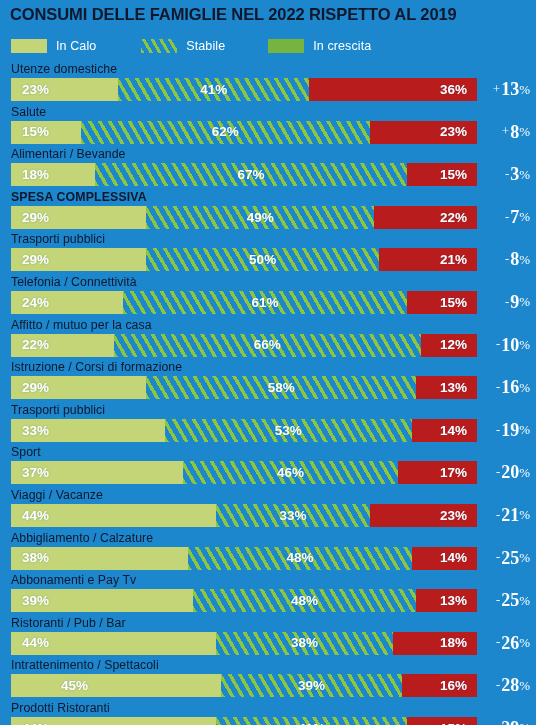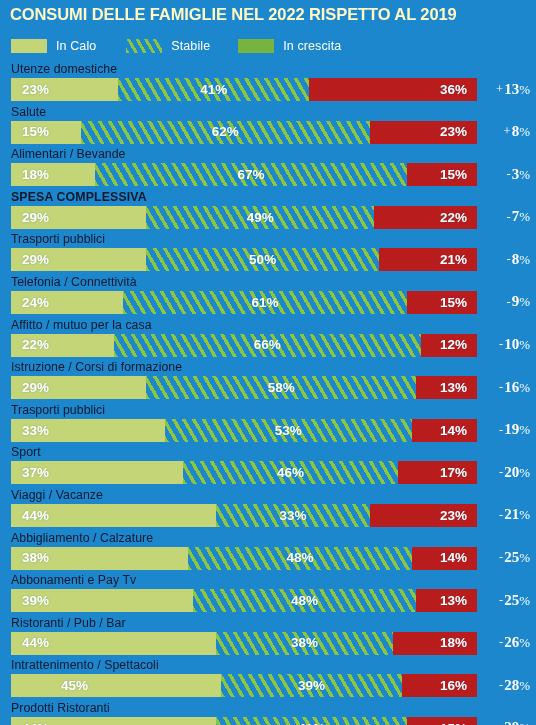--- a/index.html
+++ b/index.html
@@ -6,27 +6,27 @@
   body{
     width:536px;height:725px;overflow:hidden;
     background:#1d87ce;
     font-family:"Liberation Sans", sans-serif;
     -webkit-font-smoothing:antialiased;
   }
   .chart-root{position:relative;width:536px;height:725px;}
 
   .title{
     position:absolute;left:10px;top:5px;
-    font-size:16.5px;font-weight:700;color:#fef9c3;
+    font-size:16.5px;font-weight:700;color:#0f172a;
     letter-spacing:-0.1px;white-space:nowrap;
   }
 
   .legend{
     position:absolute;left:11px;top:37px;
-    display:flex;align-items:center;gap:0;
+    display:flex;align-items:center;gap:15px;
     height:18px;
   }
   .legend-item{display:flex;align-items:center;}
   .legend-item.li-calo{margin-right:30px;}
   .legend-item.li-stabile{margin-right:28px;}
   .swatch{
     width:36px;height:14px;display:inline-block;margin-right:9px;
   }
   .sw-calo{background:#c3d576;}
   .sw-stabile{
@@ -76,21 +76,21 @@
   .seg-crescita .seg-val{margin-right:10px;}
 
   .delta{
     position:absolute;right:6px;top:15px;
     width:54px;height:24px;
     display:flex;align-items:center;justify-content:flex-end;
     color:#ffffff;line-height:1;
   }
   .delta-sign{font-size:12.5px;font-weight:400;margin-right:1px;
     font-family:"Liberation Serif", serif;}
-  .delta-num{font-size:15px;font-weight:700;
+  .delta-num{font-size:18px;font-weight:700;
     font-family:"Liberation Serif", serif;}
   .delta-pct{font-size:13px;font-weight:400;margin-left:0px;
     font-family:"Liberation Serif", serif;}
 </style>
 </head>
 <body>
 
 <div class="chart-root">
 
   <div class="title">CONSUMI DELLE FAMIGLIE NEL 2022 RISPETTO AL 2019</div>

